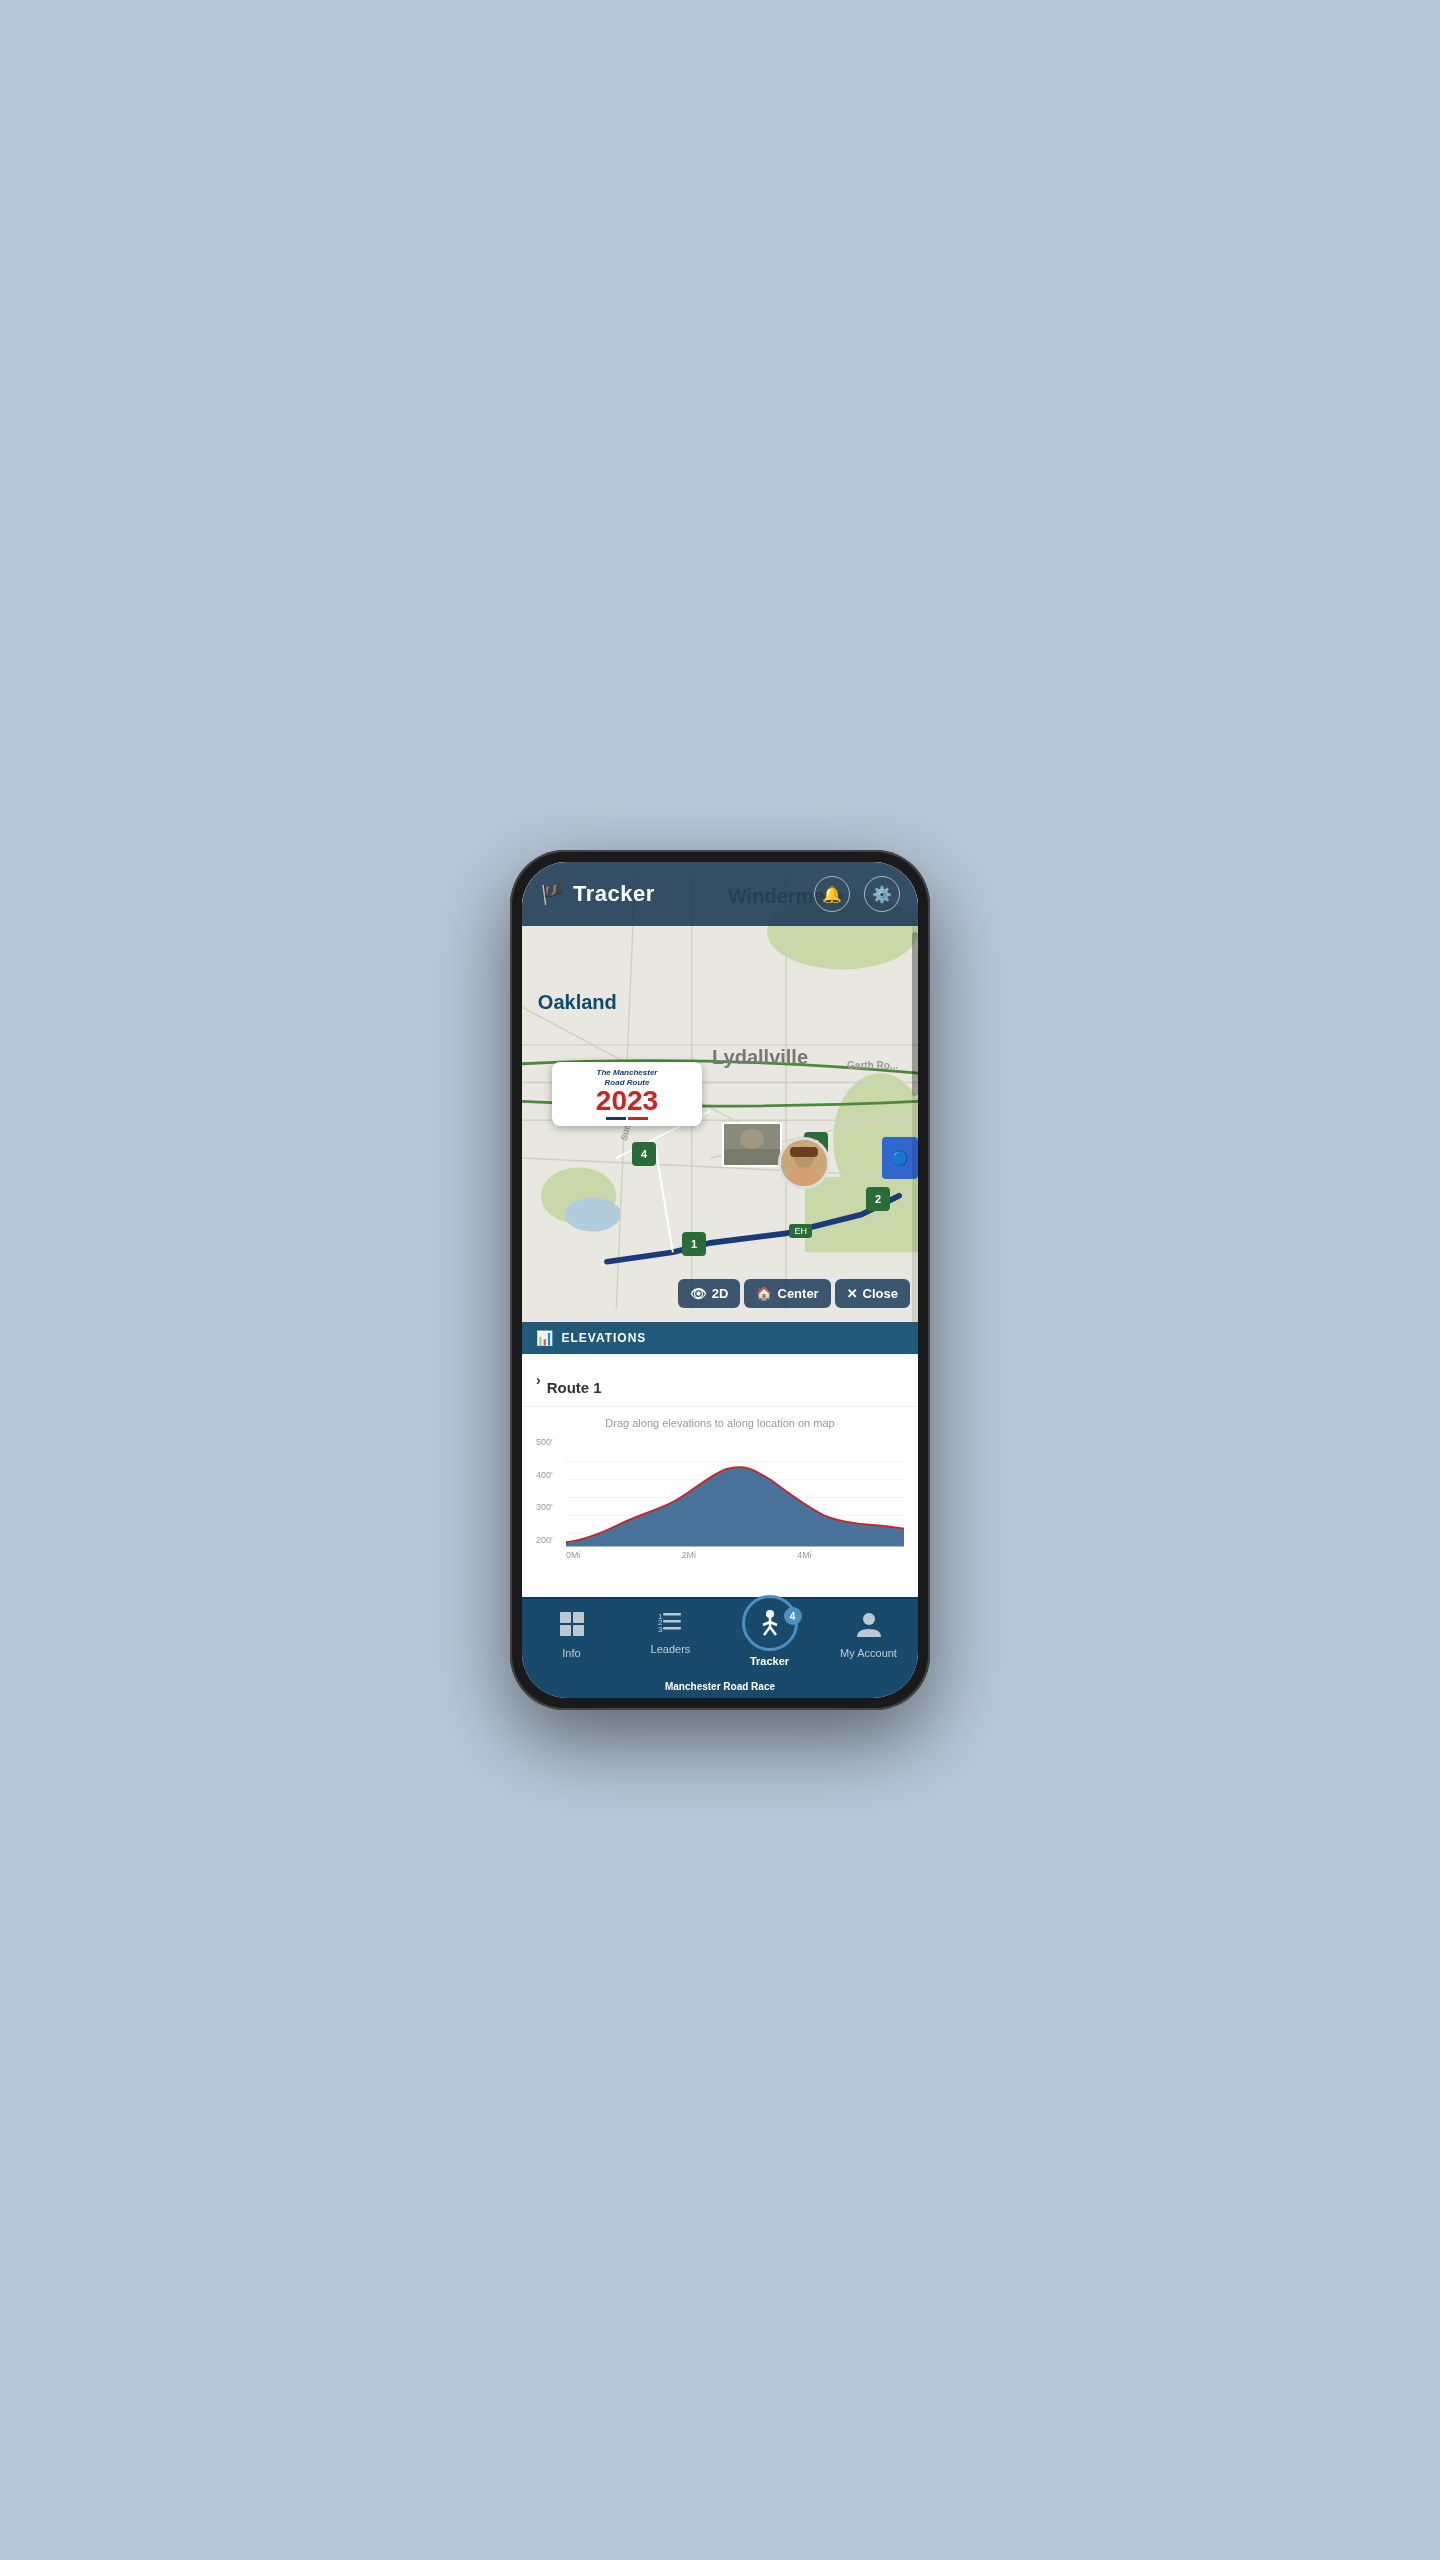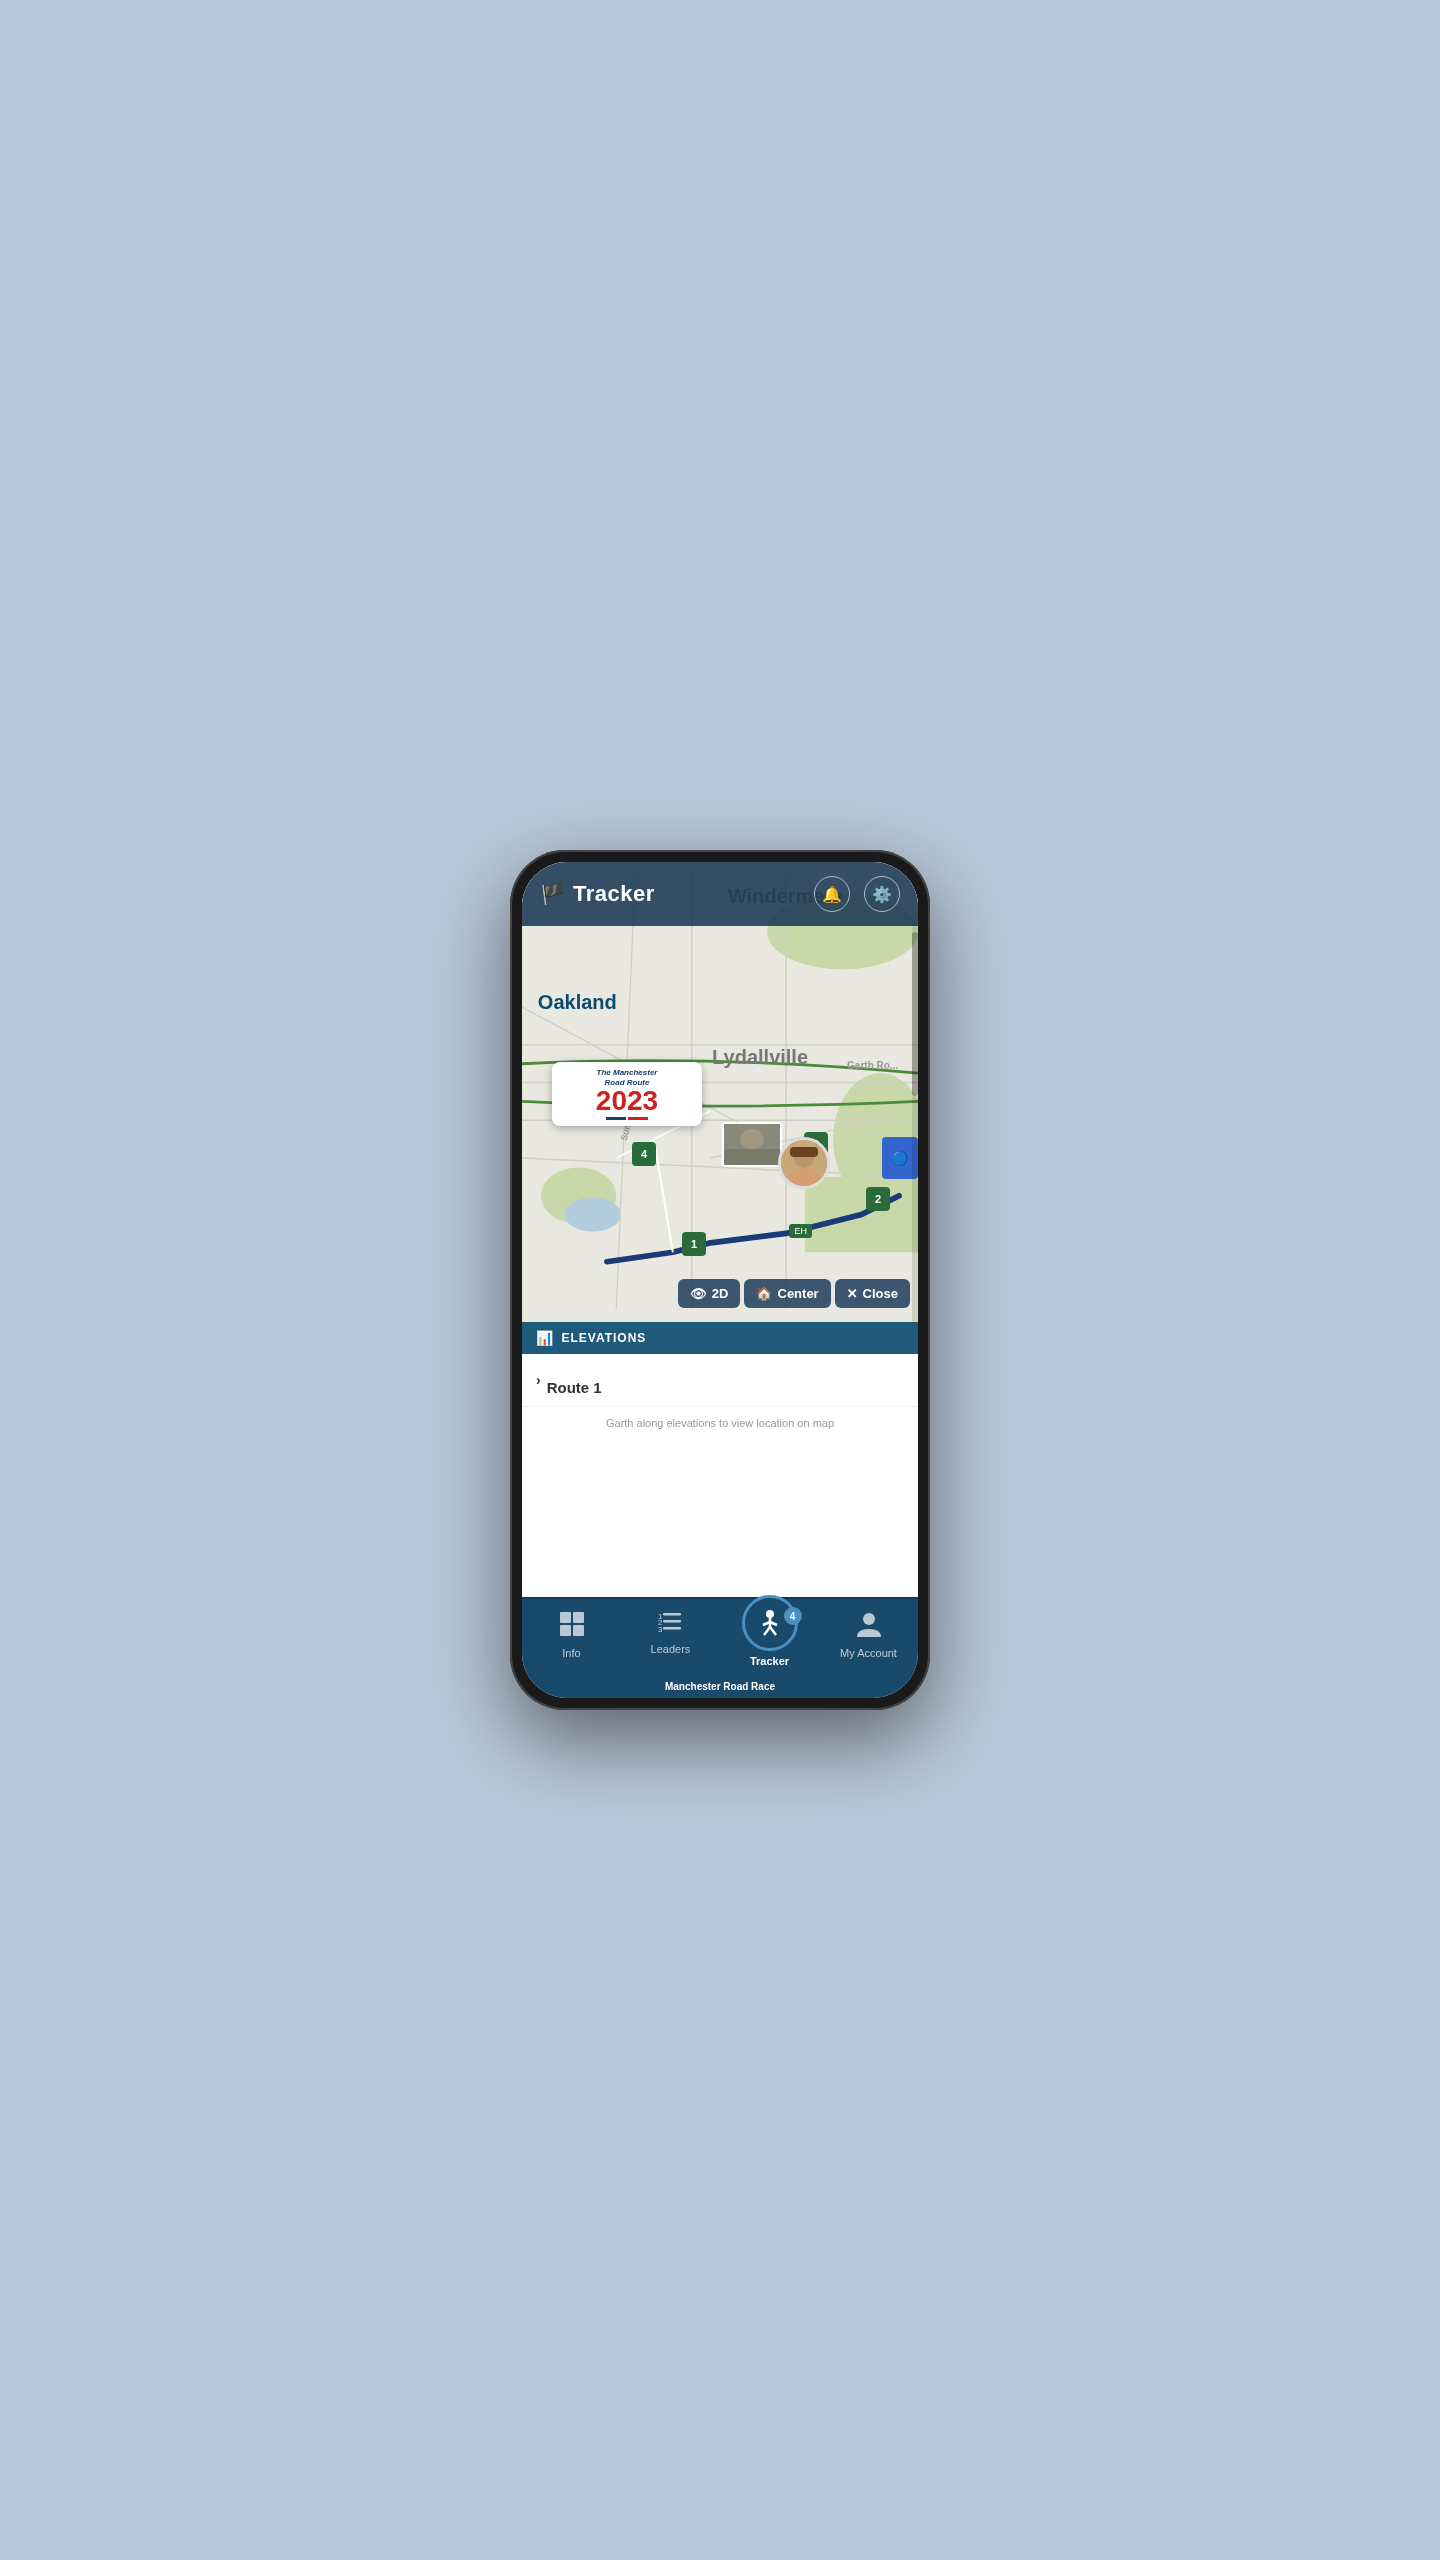--- a/index.html
+++ b/index.html
@@ -523,21 +523,63 @@
       <span style="color:white;font-size:14px">📊</span>
       <span class="elevations-title">ELEVATIONS</span>
     </div>
 
     <div class="route-section">
       <span class="route-chevron">›</span>
       <span class="route-label">Route 1</span>
     </div>
 
     <div class="chart-container">
-      <div class="chart-hint">Garth along elevations to view location on map</div>
+      <div class="chart-hint">Drag along elevations to along location on map</div>
+      <div class="chart-wrap">
+        
+        <div class="chart-y-labels">
+          <span class="y-label">500'</span>
+          <span class="y-label">400'</span>
+          <span class="y-label">300'</span>
+          <span class="y-label">200'</span>
+        </div>
+
+        <svg class="chart-svg" viewBox="0 0 380 130" xmlns="http://www.w3.org/2000/svg" style="margin-left:30px;width:calc(100% - 30px)">
+
+          <line x1="0" y1="20" x2="380" y2="20" stroke="#eee" stroke-width="1"></line>
+          <line x1="0" y1="40" x2="380" y2="40" stroke="#eee" stroke-width="1"></line>
+          <line x1="0" y1="60" x2="380" y2="60" stroke="#eee" stroke-width="1"></line>
+          <line x1="0" y1="80" x2="380" y2="80" stroke="#eee" stroke-width="1"></line>
+          <line x1="0" y1="100" x2="380" y2="100" stroke="#eee" stroke-width="1"></line>
+
+          <path d="M 0 110 
+                   C 20 108, 40 100, 60 90 
+                   C 80 80, 100 75, 120 65
+                   C 140 55, 160 35, 180 28
+                   C 200 22, 210 28, 230 40
+                   C 250 55, 270 70, 290 80
+                   C 310 88, 330 90, 360 92
+                   L 380 95
+                   L 380 115
+                   L 0 115 Z" fill="#2a5a8a" opacity="0.85"></path>
+
+          <path d="M 0 110 
+                   C 20 108, 40 100, 60 90 
+                   C 80 80, 100 75, 120 65
+                   C 140 55, 160 35, 180 28
+                   C 200 22, 210 28, 230 40
+                   C 250 55, 270 70, 290 80
+                   C 310 88, 330 90, 360 92
+                   L 380 95" stroke="#cc2222" stroke-width="2" fill="none"></path>
+
+          <text x="0" y="128" font-size="10" fill="#999">0Mi</text>
+          <text x="130" y="128" font-size="10" fill="#999">2Mi</text>
+          <text x="260" y="128" font-size="10" fill="#999">4Mi</text>
+        </svg>
+      </div>
     </div>
 
     <div style="flex:1"></div>
 
     <div class="bottom-nav">
 
       <div class="nav-item">
         <div class="nav-icon">
           <svg width="26" height="26" viewBox="0 0 26 26" fill="none">
             <rect x="1" y="1" width="11" height="11" rx="1" fill="rgba(255,255,255,0.7)"></rect>

